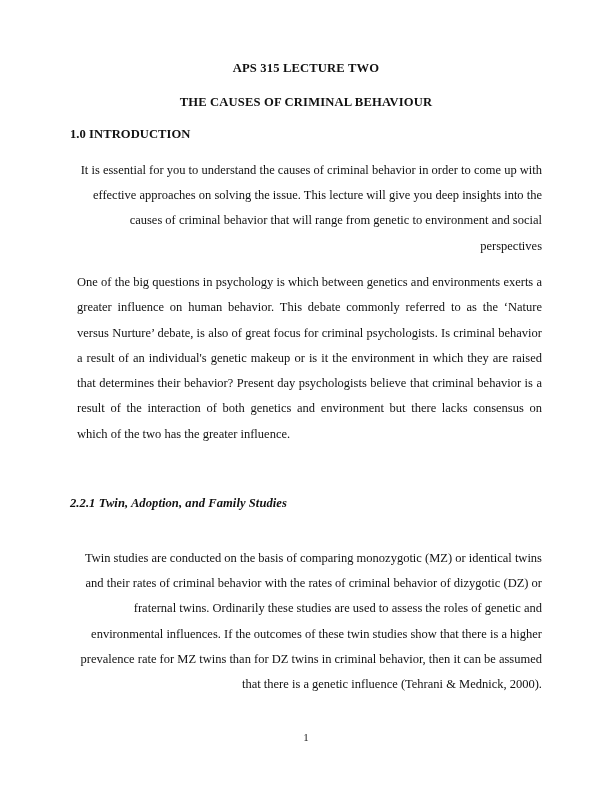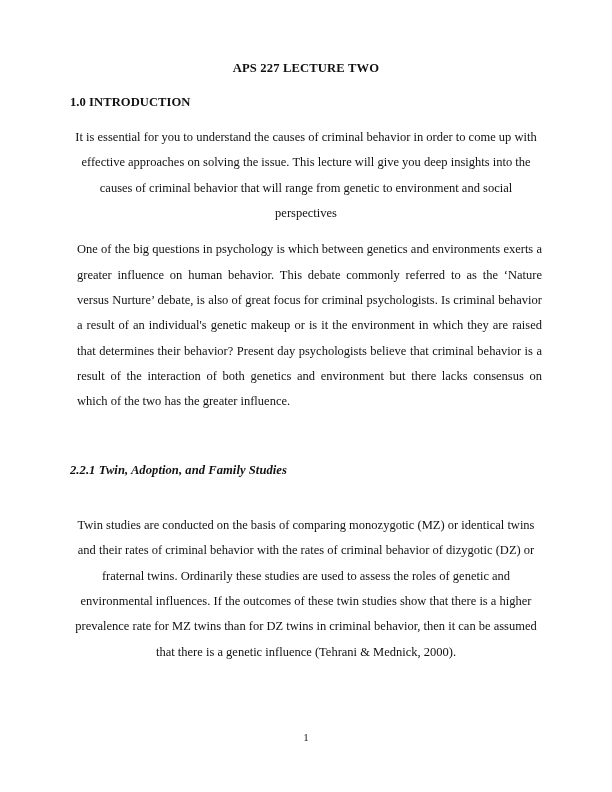--- a/index.html
+++ b/index.html
@@ -46,21 +46,21 @@
     font-size: 12.6px;
     line-height: 1.0;
     margin: 0;
     letter-spacing: 0.05px;
     font-style: italic;
   }
   p.body-text {
     font-size: 12.5px;
     line-height: 25.3px;
     margin: 0;
-    text-align: center;
+    text-align: right;
     hyphens: none;
   }
   p.justified { text-align: justify; text-align-last: left; margin-left: 7px; }
 
   .gap-sm { height: 11px; }
   .gap-md { height: 17px; }
   .gap-lg { height: 25px; }
 
   .page-number {
     position: absolute;
@@ -72,22 +72,23 @@
     font-family: "Liberation Serif", "DejaVu Serif", serif;
     color: #222222;
   }
 </style>
 </head>
 <body>
 
 <div class="page">
   <div class="content">
 
-    <div class="doc-title first">APS 227 LECTURE TWO</div>
+    <div class="doc-title first">APS 315 LECTURE TWO</div>
 
+    <div class="doc-title second">THE CAUSES OF CRIMINAL BEHAVIOUR</div>
 
     <h2 class="section-heading">1.0 INTRODUCTION</h2>
 
     <div class="gap-md"></div>
 
     <p class="body-text">It is essential for you to understand the causes of criminal behavior in order to come up with effective approaches on solving the issue. This lecture will give you deep insights into the causes of criminal behavior that will range from genetic to environment and social perspectives</p>
 
 
     <div class="gap-sm"></div>
 

